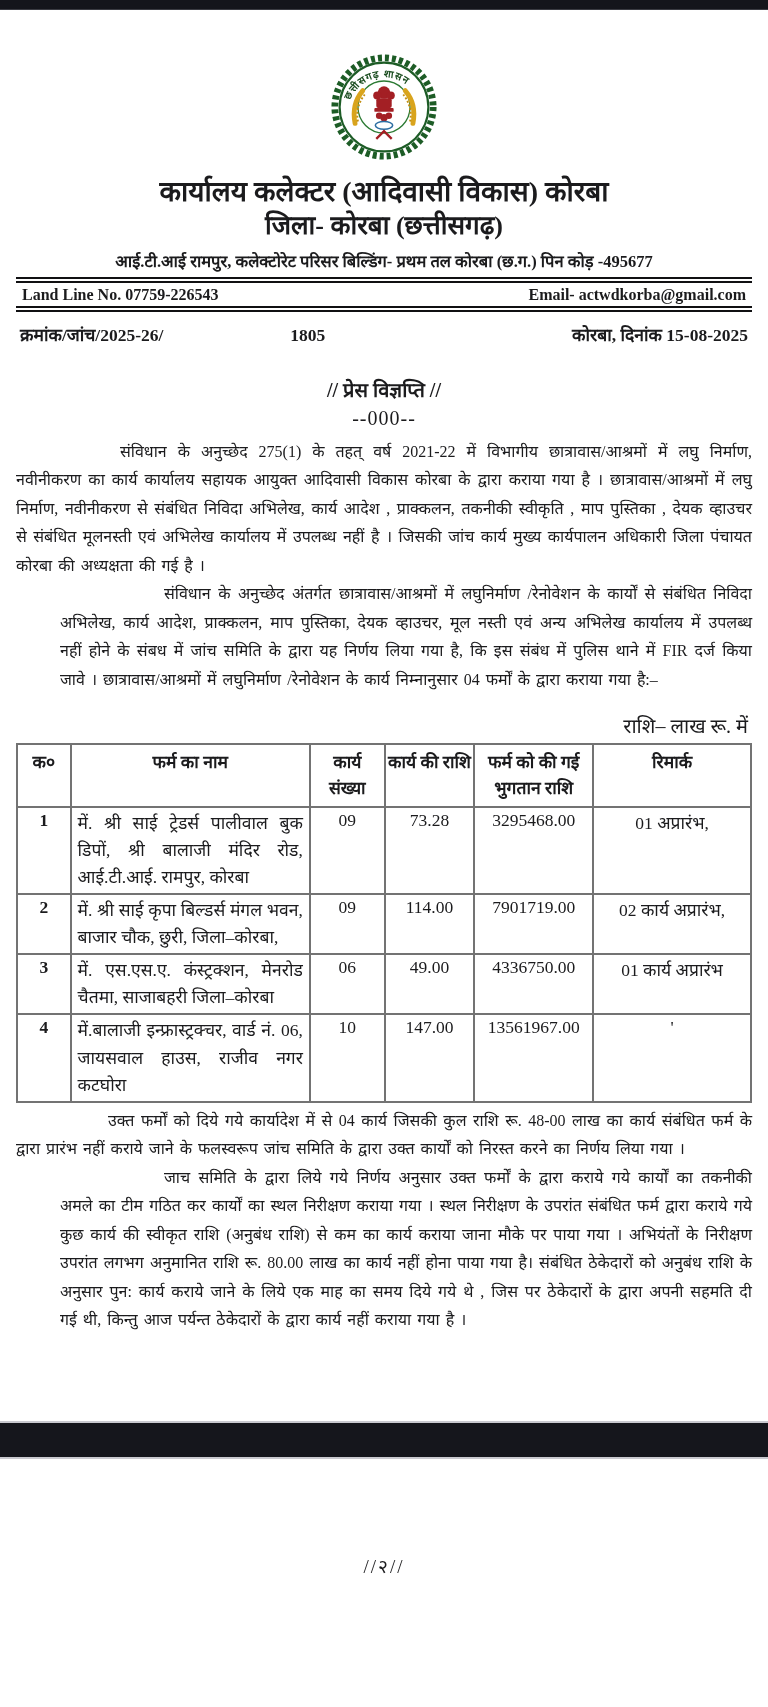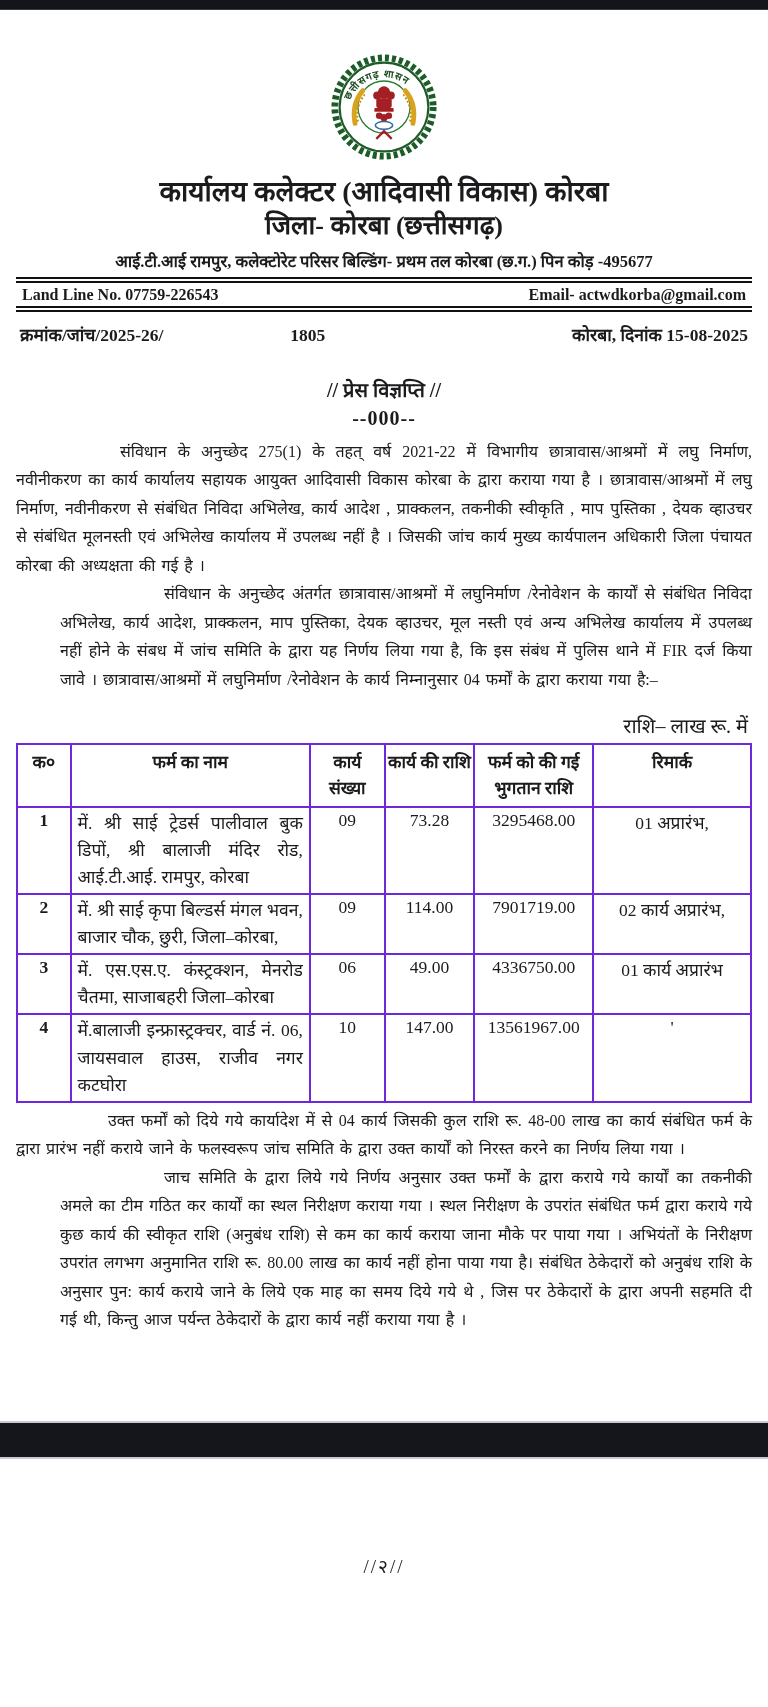--- a/index.html
+++ b/index.html
@@ -18,26 +18,26 @@
   .org-line1 { text-align:center; font-weight:bold; font-size:28px; line-height:1.3; margin-top:8px; }
   .org-line2 { text-align:center; font-weight:bold; font-size:26px; line-height:1.25; }
   .addr-line { text-align:center; font-weight:bold; font-size:16.5px; margin-top:6px; }
   .double-rule { border-top:2.5px solid #101012; border-bottom:2.5px solid #101012; height:6px; margin-top:5px; }
   .contact-row { display:flex; justify-content:space-between; align-items:center; padding:3px 6px 2px 6px;
                  font-family:"Liberation Serif",serif; font-weight:bold; font-size:16px; }
   .ref-row { display:flex; justify-content:space-between; align-items:baseline; padding:10px 4px 0 4px;
              font-weight:bold; font-size:17.5px; }
   .ref-row .mid { transform:translateX(-60px); }
   .press-title { text-align:center; font-weight:bold; font-size:20px; margin-top:30px; }
-  .press-div { text-align:center; font-weight:bold; font-size:20px; letter-spacing:1px; margin-top:4px; }
+  .press-div { text-align:center; font-weight:normal; font-size:20px; letter-spacing:1px; margin-top:4px; }
   .para { font-size:16px; line-height:1.78; text-align:justify; text-indent:104px; margin-top:8px; word-spacing:2px; }
   .para.no-top { margin-top:0;margin-left:44px; }
   .amount-note { text-align:right; font-size:20px; margin-top:18px; padding-right:4px; }
   table.firms { width:100%; border-collapse:collapse; margin-top:4px; table-layout:fixed; }
-  table.firms th, table.firms td { border:2px solid #6d28d9; font-size:17.5px; padding:2px 6px; vertical-align:top; }
+  table.firms th, table.firms td { border:2px solid #737373; font-size:17.5px; padding:2px 6px; vertical-align:top; }
   table.firms th { font-weight:bold; text-align:center; line-height:1.5; padding:4px 2px; }
   td.c-sn { text-align:center; font-weight:bold; font-family:"Liberation Serif",serif; }
   td.c-name { text-align:justify; line-height:1.55; padding:3px 8px; }
   td.c-num { text-align:center; font-family:"Liberation Serif",serif; }
   td.c-remark { text-align:center; }
   .col-sn { width:7.3%; } .col-name { width:32.6%; } .col-count { width:10.2%; }
   .col-amt { width:12.2%; } .col-paid { width:16.2%; } .col-remark { width:21.5%; }
   .page2-num { text-align:center; font-size:19px; margin-top:94px; letter-spacing:2px; }
   .emblem-ring { fill:none; stroke:#1d5c26; }
 </style>

